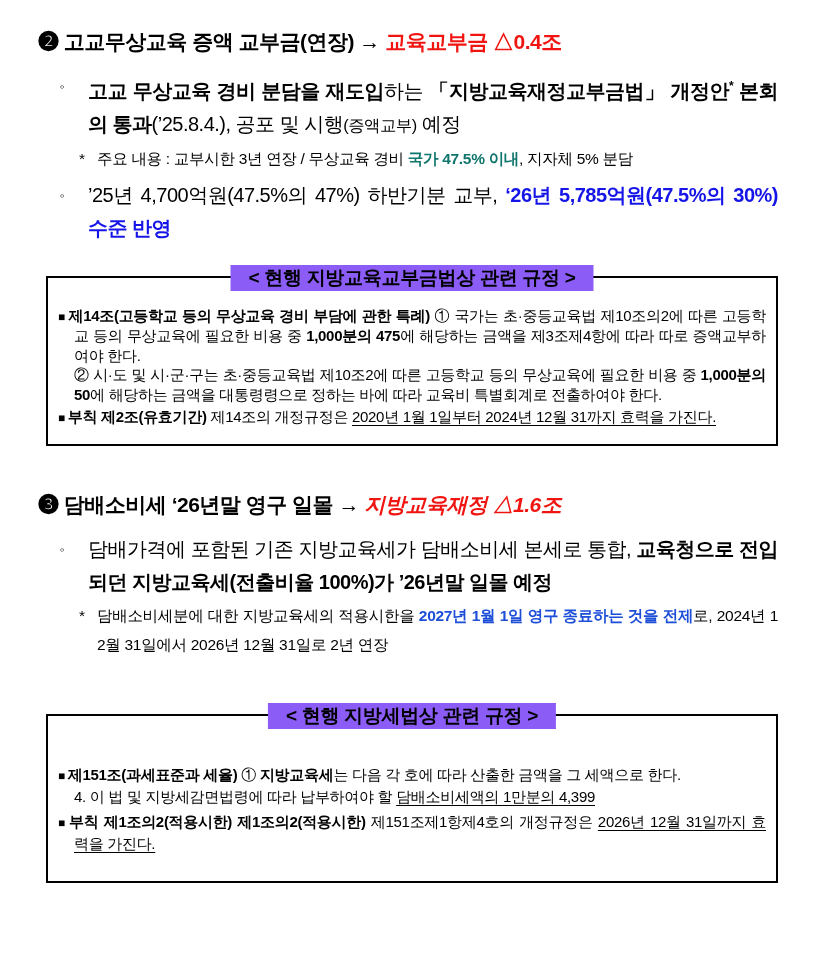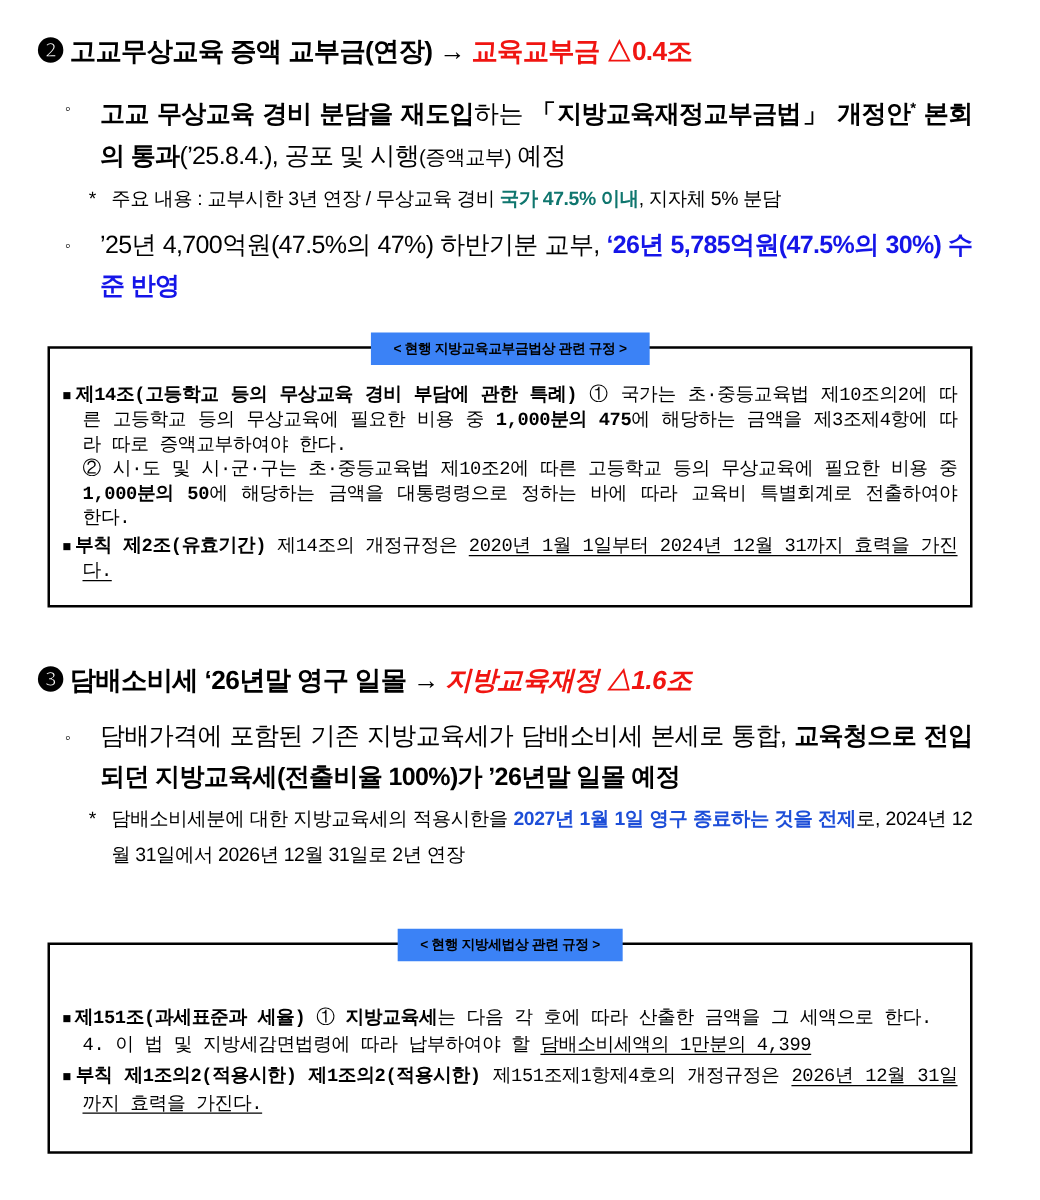--- a/index.html
+++ b/index.html
@@ -4,21 +4,21 @@
 <style>
   html, body { margin: 0; padding: 0; background: #ffffff; }
   body {
     width: 832px; height: 960px;
     font-family: "Liberation Sans", sans-serif;
     color: #000;
   }
   .page {
     box-sizing: border-box;
     width: 832px; height: 960px;
-    padding: 28px 54px 0 30px;
+    padding: 28px 54px 0 38px;
     overflow: hidden;
   }
 
   
   .sec-heading {
     font-size: 21px; line-height: 28px;
     margin: 0 0 14px 0;
     font-weight: normal;
     letter-spacing: -0.5px;
     white-space: nowrap;
@@ -50,28 +50,28 @@
     border: 2px solid #000;
     margin: 31px 0 0 8px;
     padding: 28px 10px 16px 10px;
     font-size: 15px; line-height: 19.5px;
     letter-spacing: -0.3px;
   }
   .law-box .box-title {
     position: absolute;
     top: -13px; left: 50%;
     transform: translateX(-50%);
-    background: #3b82f6;
+    background: #8b5cf6;
     padding: 0 18px;
     font-weight: bold;
-    font-size: 11px; line-height: 26px;
+    font-size: 19px; line-height: 26px;
     white-space: nowrap;
     letter-spacing: -0.3px;
   }
-  .law-p { margin: 0; text-align: justify; word-break: break-all; font-family: Liberation Mono, monospace; }
+  .law-p { margin: 0; text-align: justify; word-break: break-all; }
   .law-p.hang { padding-left: 16px; text-indent: -16px; }
   .law-p.ind  { padding-left: 16px; }
   .law-p.gap  { margin-top: 3px; }
 
   .box2 { margin-top: 55px; padding: 48px 10px 26px 10px; line-height: 21.5px; }
 
   .sec3 { margin-top: 45px; }
 
   
   .b  { font-weight: bold; }

